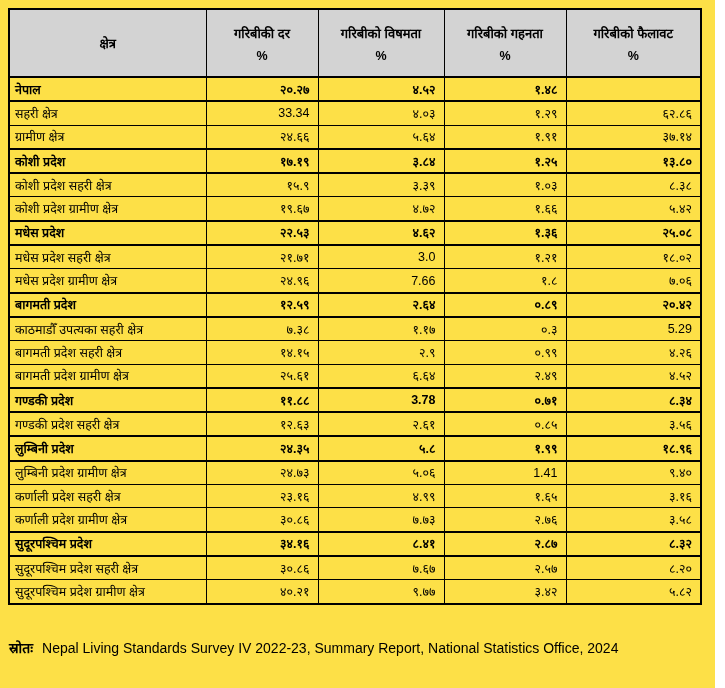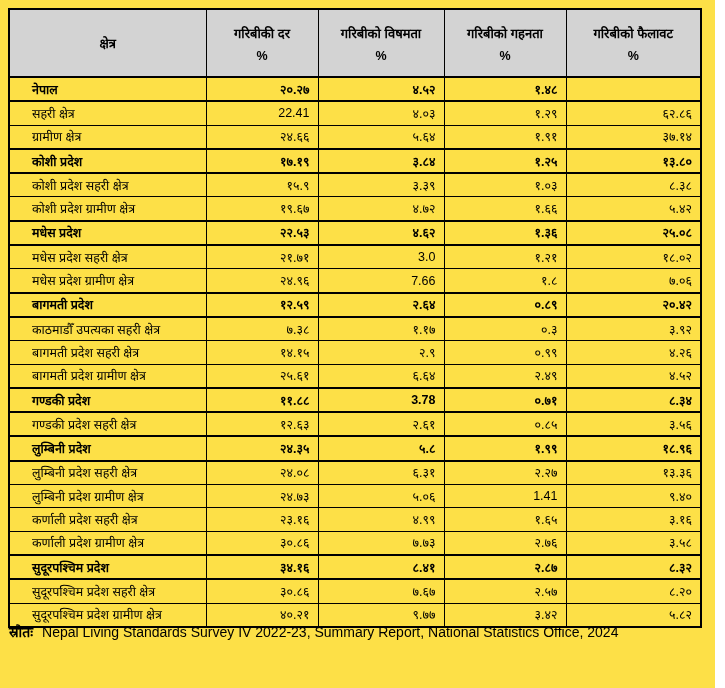--- a/index.html
+++ b/index.html
@@ -33,29 +33,29 @@
     padding: 0 4px;
     border-bottom: 2px solid var(--border, #000);
   }
   thead .unit { margin-top: 7px; font-size: 12.5px; }
   tbody td {
     height: 22.3px;
     font-size: 12.5px;
     padding: 0;
     vertical-align: middle;
   }
-  td.label { text-align: left; padding-left: 22px; margin-top: 20px; }
+  td.label { text-align: left; padding-left: 5px; margin-top: 20px; }
   td.num   { text-align: right; padding-right: 8px; }
   tr.bold td {
     font-weight: bold;
     border-top: 2px solid var(--border, #000);
     border-bottom: 2px solid var(--border, #000);
   }
   .source {
-    position: absolute; left: 9px; top: 622px;
+    position: absolute; left: 9px; top: 638px;
     font-size: 14px;
     white-space: nowrap;
   }
   .source .src-label { font-weight: bold; }
   .source .gap { display: inline-block; width: 9px; }
 </style>
 </head>
 <body>
 
 <div class="page">
@@ -94,21 +94,21 @@
     <tbody>
         <tr class="bold">
       <td class="label">नेपाल</td>
       <td class="num">२०.२७</td>
       <td class="num">४.५२</td>
       <td class="num">१.४८</td>
       <td class="num"></td>
     </tr>
         <tr>
       <td class="label">सहरी क्षेत्र</td>
-      <td class="num">22.41</td>
+      <td class="num">33.34</td>
       <td class="num">४.०३</td>
       <td class="num">१.२९</td>
       <td class="num">६२.८६</td>
     </tr>
         <tr>
       <td class="label">ग्रामीण क्षेत्र</td>
       <td class="num">२४.६६</td>
       <td class="num">५.६४</td>
       <td class="num">१.९१</td>
       <td class="num">३७.१४</td>
@@ -160,21 +160,21 @@
       <td class="num">१२.५९</td>
       <td class="num">२.६४</td>
       <td class="num">०.८९</td>
       <td class="num">२०.४२</td>
     </tr>
         <tr>
       <td class="label">काठमाडौँ उपत्यका सहरी क्षेत्र</td>
       <td class="num">७.३८</td>
       <td class="num">१.१७</td>
       <td class="num">०.३</td>
-      <td class="num">३.९२</td>
+      <td class="num">5.29</td>
     </tr>
         <tr>
       <td class="label">बागमती प्रदेश सहरी क्षेत्र</td>
       <td class="num">१४.१५</td>
       <td class="num">२.९</td>
       <td class="num">०.९९</td>
       <td class="num">४.२६</td>
     </tr>
         <tr>
       <td class="label">बागमती प्रदेश ग्रामीण क्षेत्र</td>
@@ -198,27 +198,20 @@
       <td class="num">३.५६</td>
     </tr>
         <tr class="bold">
       <td class="label">लुम्बिनी प्रदेश</td>
       <td class="num">२४.३५</td>
       <td class="num">५.८</td>
       <td class="num">१.९९</td>
       <td class="num">१८.९६</td>
     </tr>
         <tr>
-      <td class="label">लुम्बिनी प्रदेश सहरी क्षेत्र</td>
-      <td class="num">२४.०८</td>
-      <td class="num">६.३१</td>
-      <td class="num">२.२७</td>
-      <td class="num">१३.३६</td>
-    </tr>
-        <tr>
       <td class="label">लुम्बिनी प्रदेश ग्रामीण क्षेत्र</td>
       <td class="num">२४.७३</td>
       <td class="num">५.०६</td>
       <td class="num">1.41</td>
       <td class="num">९.४०</td>
     </tr>
         <tr>
       <td class="label">कर्णाली प्रदेश सहरी क्षेत्र</td>
       <td class="num">२३.१६</td>
       <td class="num">४.९९</td>

